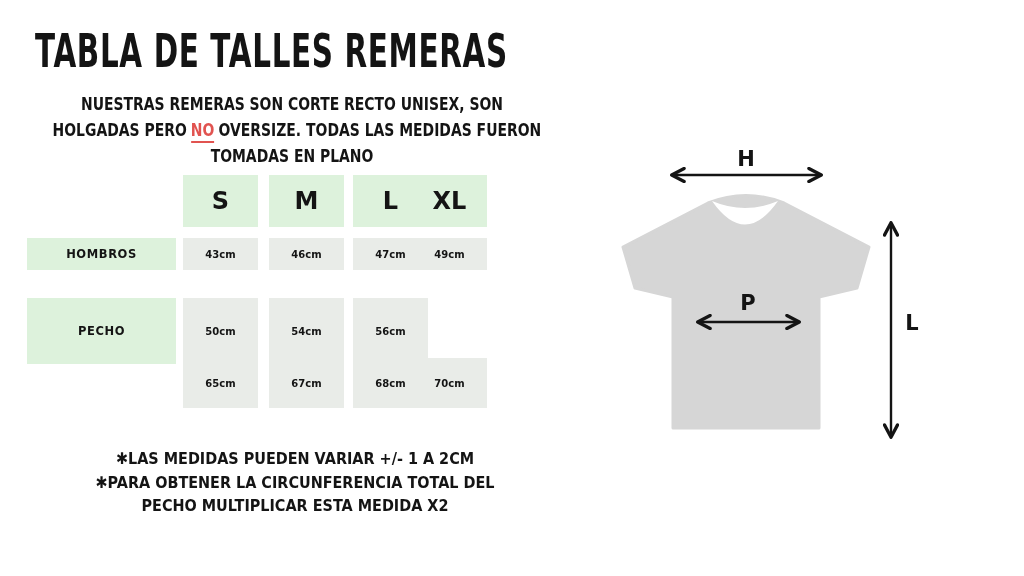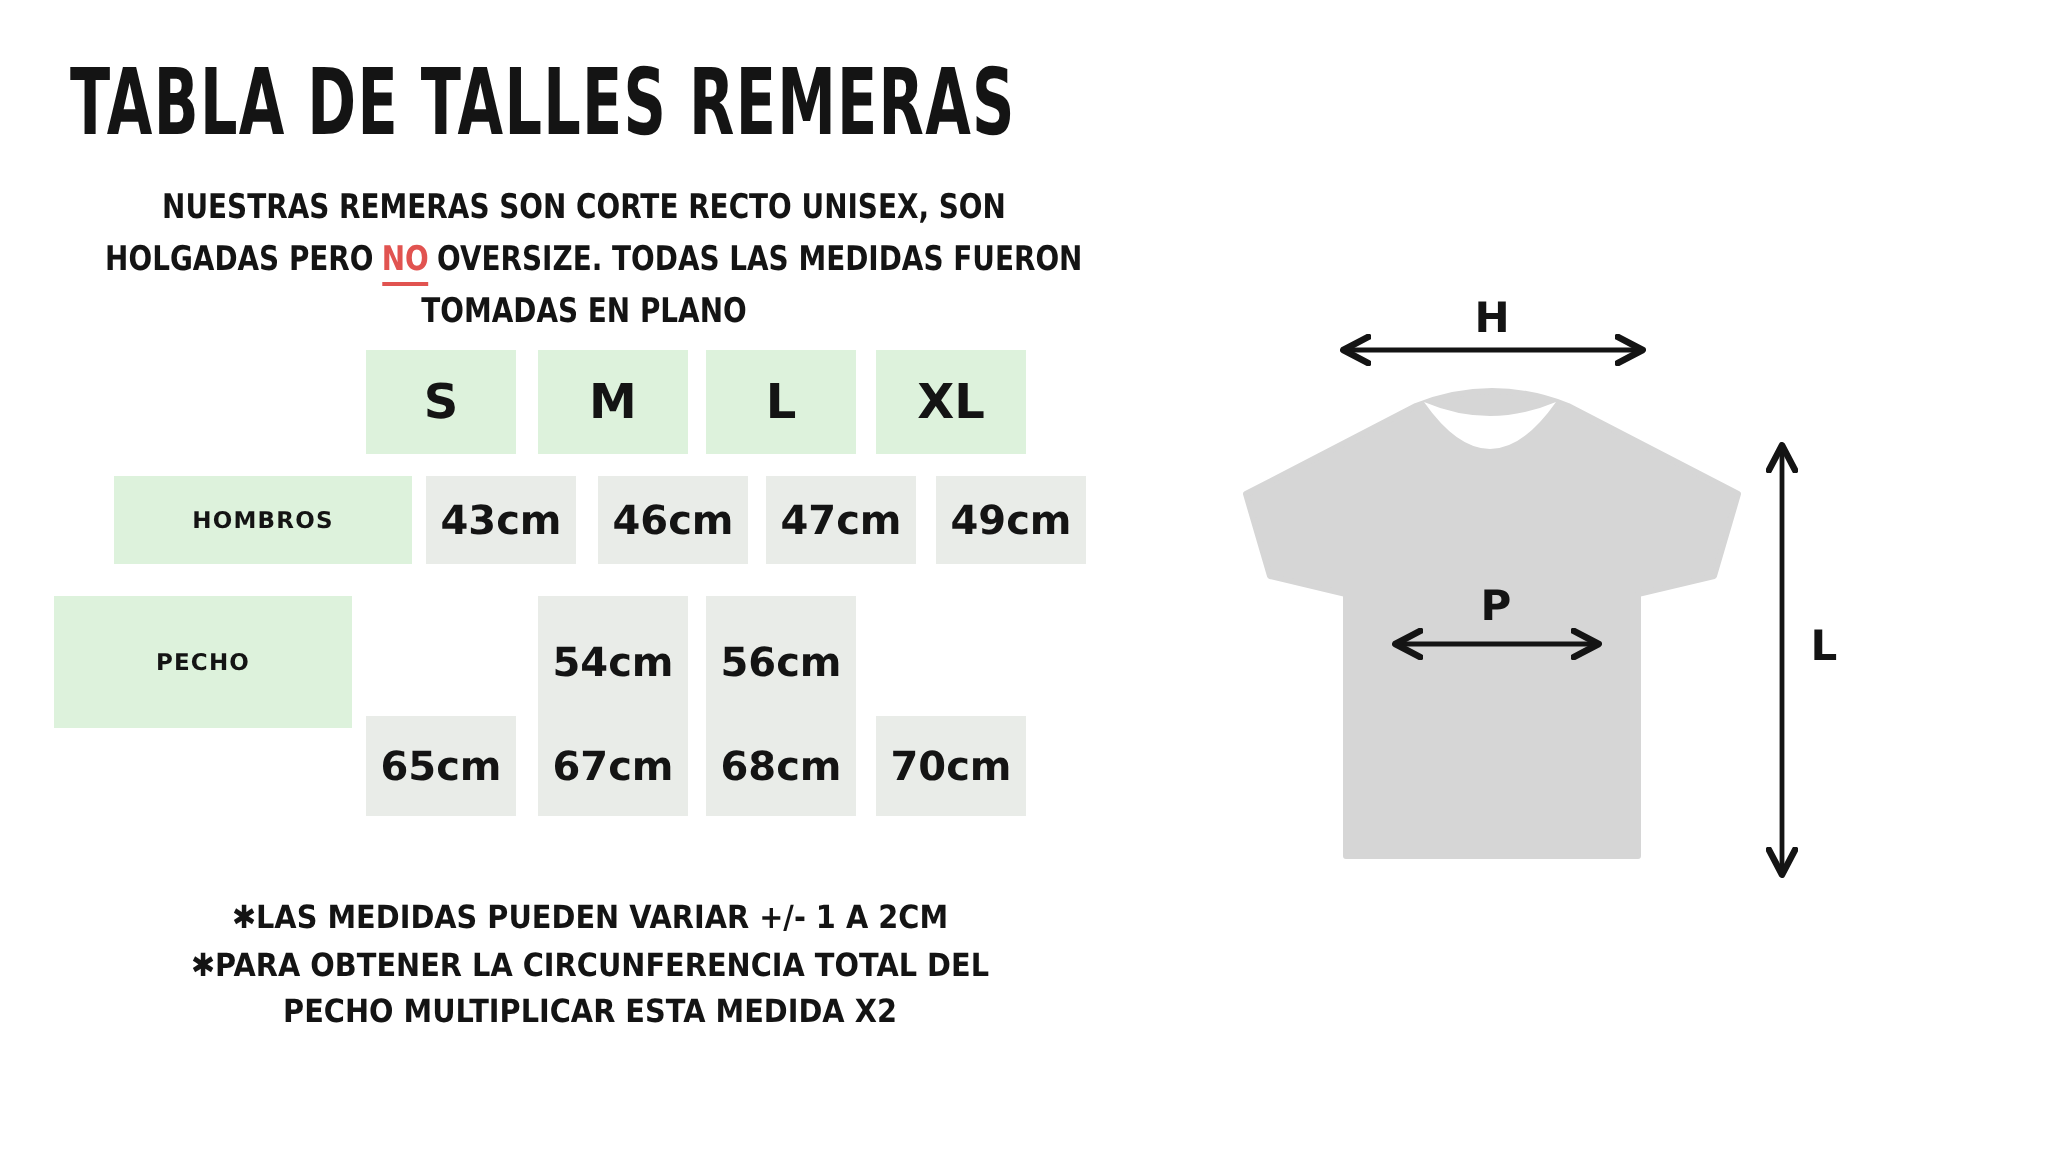--- a/index.html
+++ b/index.html
@@ -47,30 +47,30 @@
     position: absolute;
     display: flex;
     align-items: center;
     justify-content: center;
     font-weight: bold;
   }
   .green { background: #ddf2dc; }
   .gray  { background: #e9ece8; }
   .col-head { font-size: 24px; }
   .row-label { font-size: 11.5px; letter-spacing: 0.6px; }
-  .val { font-size: 20px; }
+  .val { font-size: 10px; }
 
   
   .c0 { left: 27px;  width: 149px; }
   .c1 { left: 183px; width: 75px; }
   .c2 { left: 269px; width: 75px; }
   .c3 { left: 353px; width: 75px; }
-  .c4 { left: 438px; width: 75px; }
+  .c4 { left: 412px; width: 75px; }
   .rh { top: 175px; height: 52px; }
-  .r1 { top: 238px; height: 44px; margin-left: 30px; }
+  .r1 { top: 238px; height: 32px; }
   .r2 { top: 298px; height: 66px; }
   .r3 { top: 358px; height: 50px; }
 
   .notes {
     left: 70px; top: 447px;
     width: 450px;
     text-align: center;
     font-size: 16px;
     font-weight: bold;
     line-height: 23.5px;
@@ -107,20 +107,21 @@
     <div class="cell green col-head c3 rh">L</div>
     <div class="cell green col-head c4 rh">XL</div>
 
     <div class="cell green row-label c0 r1">HOMBROS</div>
     <div class="cell gray val c1 r1">43cm</div>
     <div class="cell gray val c2 r1">46cm</div>
     <div class="cell gray val c3 r1">47cm</div>
     <div class="cell gray val c4 r1">49cm</div>
 
     <div class="cell green row-label c0 r2">PECHO</div>
+    <div class="cell gray val c1 r2">50cm</div>
     <div class="cell gray val c2 r2">54cm</div>
     <div class="cell gray val c3 r2">56cm</div>
 
     <div class="cell gray val c1 r3">65cm</div>
     <div class="cell gray val c2 r3">67cm</div>
     <div class="cell gray val c3 r3">68cm</div>
     <div class="cell gray val c4 r3">70cm</div>
   </div>
 
   <div class="abs notes">

